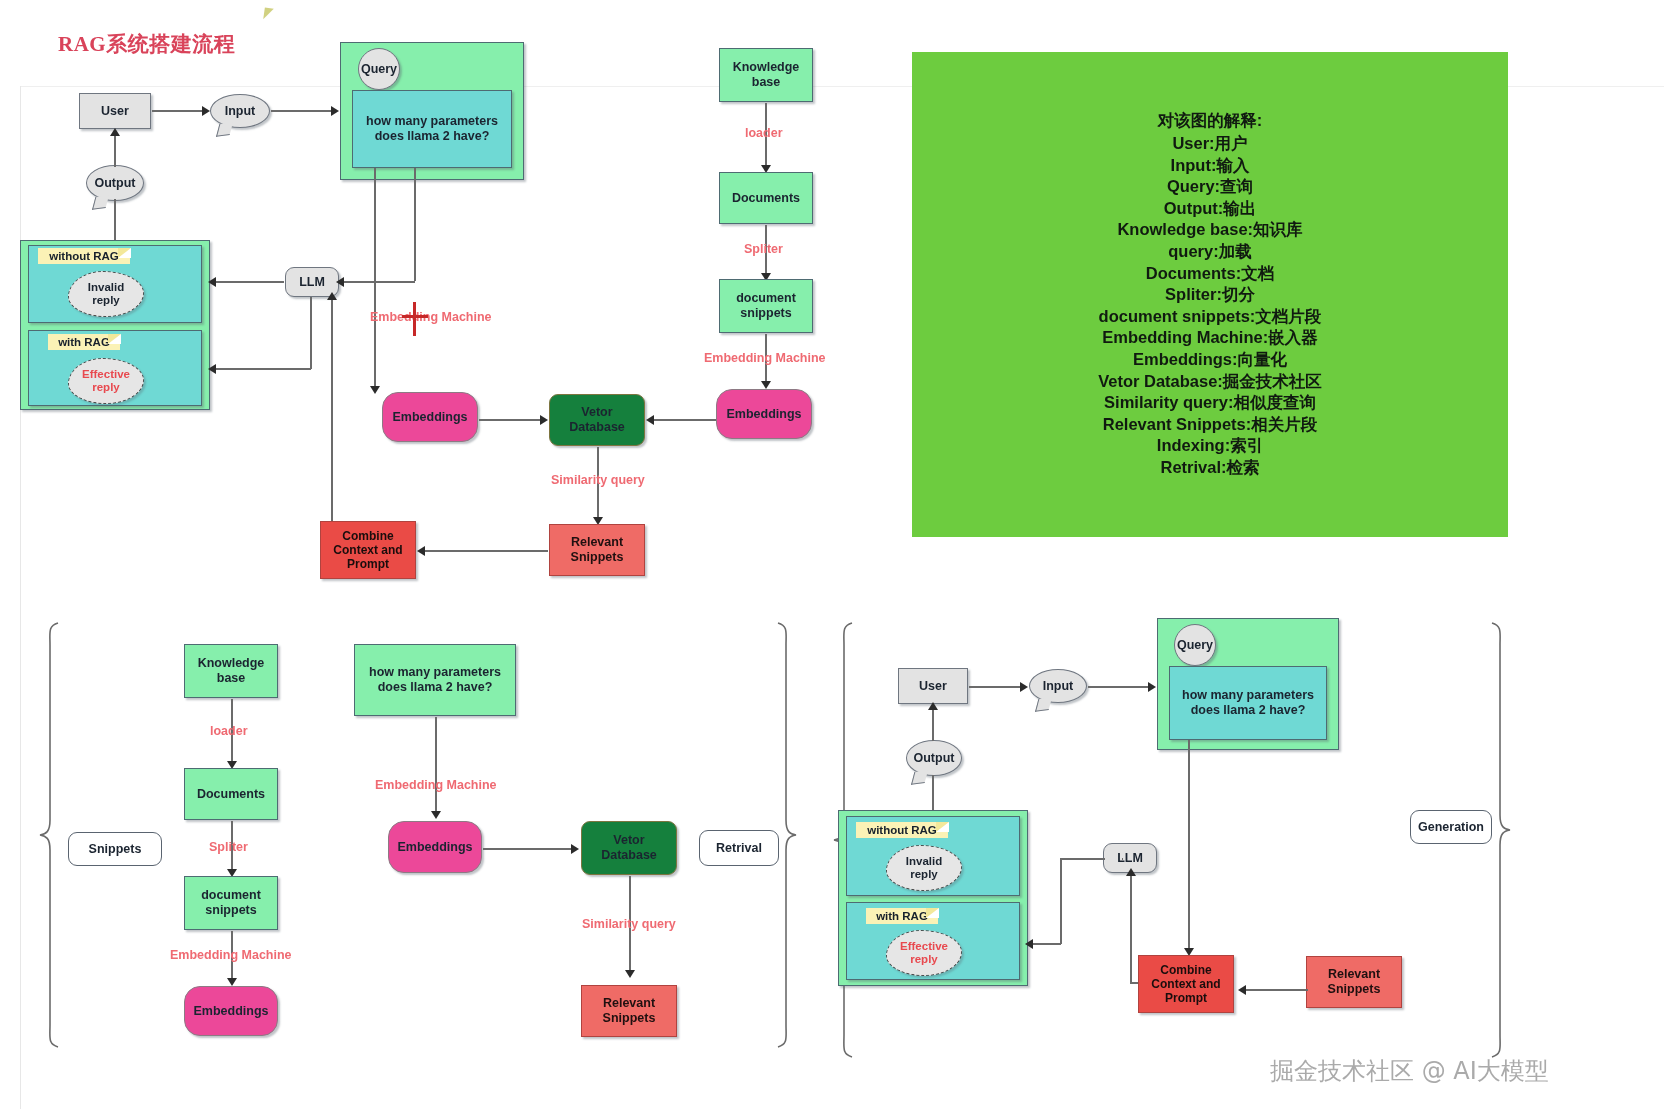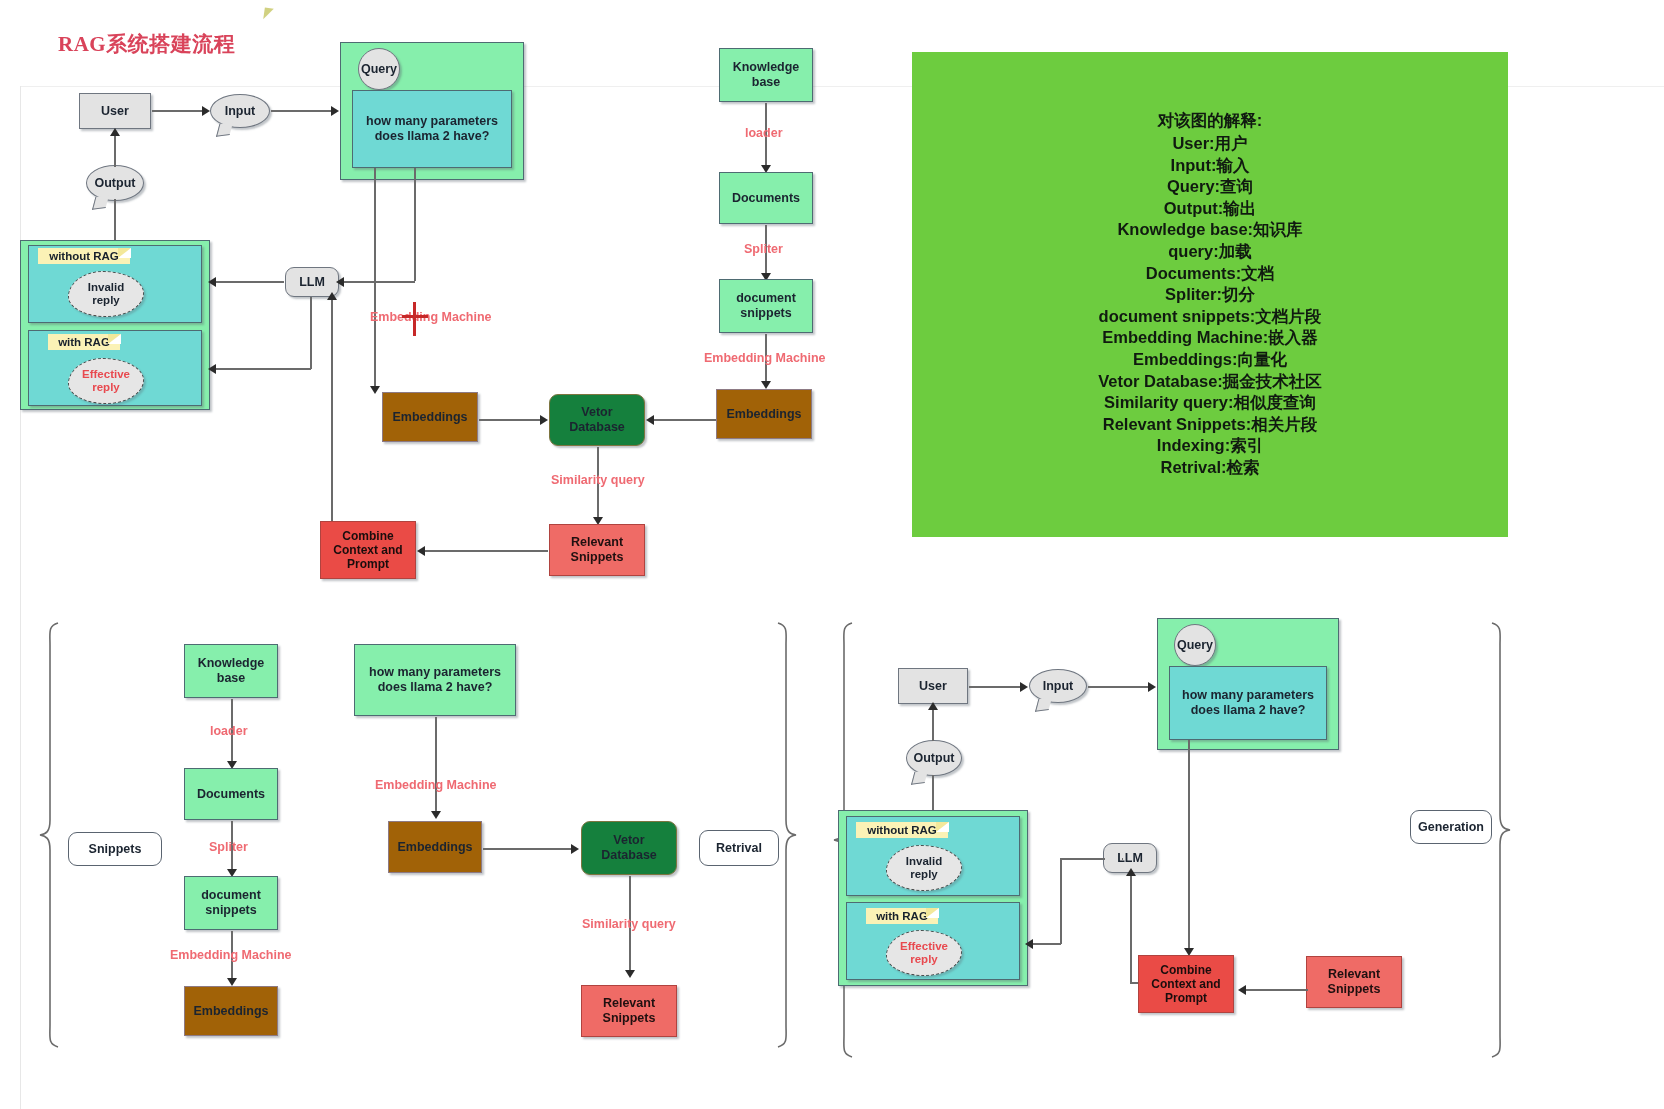--- a/index.html
+++ b/index.html
@@ -16,21 +16,21 @@
   .node{
     position:absolute;box-sizing:border-box;
     display:flex;align-items:center;justify-content:center;
     text-align:right;font-weight:bold;color:#1b2430;
     line-height:1.18;
     border:1.5px solid #5a6470;
     box-shadow:2px 2px 2px rgba(90,100,110,.38);
   }
   .cyan   {background:#86efac;border-color:#4e6b72;}
   .cyan-d {background:#6fd9d4;border-color:#4e6b72;}
-  .pink   {background:#a16207;border-color:#8d7a84;}
+  .pink   {background:#ec4899;border-color:#8d7a84;border-radius:16px;}
   .yellow {background:#15803d;border-color:#7d7540;}
   .red    {background:#ea4b46;border-color:#b0433f;}
   .red-l  {background:#ef6b66;border-color:#b0433f;}
   .grey   {background:#e3e3e3;border-color:#6f7680;}
   .plain  {background:#ffffff;border-color:#5a6470;}
 
   .ellipse{border-radius:50%;}
   .rounded{border-radius:9px;}
   .circle{border-radius:50%;}
 
@@ -387,13 +387,14 @@
   <div class="line h" style="left:1244px;top:989px;width:64px;"></div>
   <div class="arrow ar-l" style="left:1238px;top:985px;"></div>
 
   <div class="node plain rounded" style="left:1410px;top:810px;width:82px;height:34px;font-size:12.5px;box-shadow:none;">Generation</div>
   <div class="brace" style="left:1490px;top:620px;">
     <svg width="22" height="440" viewBox="0 0 22 440">
       <path d="M2 3 C12 6 10 12 10 25 L10 195 C10 207 14 209 20 210 C14 211 10 213 10 225 L10 415 C10 428 12 434 2 437" fill="none" stroke="#6b6b6b" stroke-width="1.6"></path>
     </svg>
   </div>
 
+  <div id="watermark">掘金技术社区 @ AI大模型</div>
 </div>
 
 </body></html>

